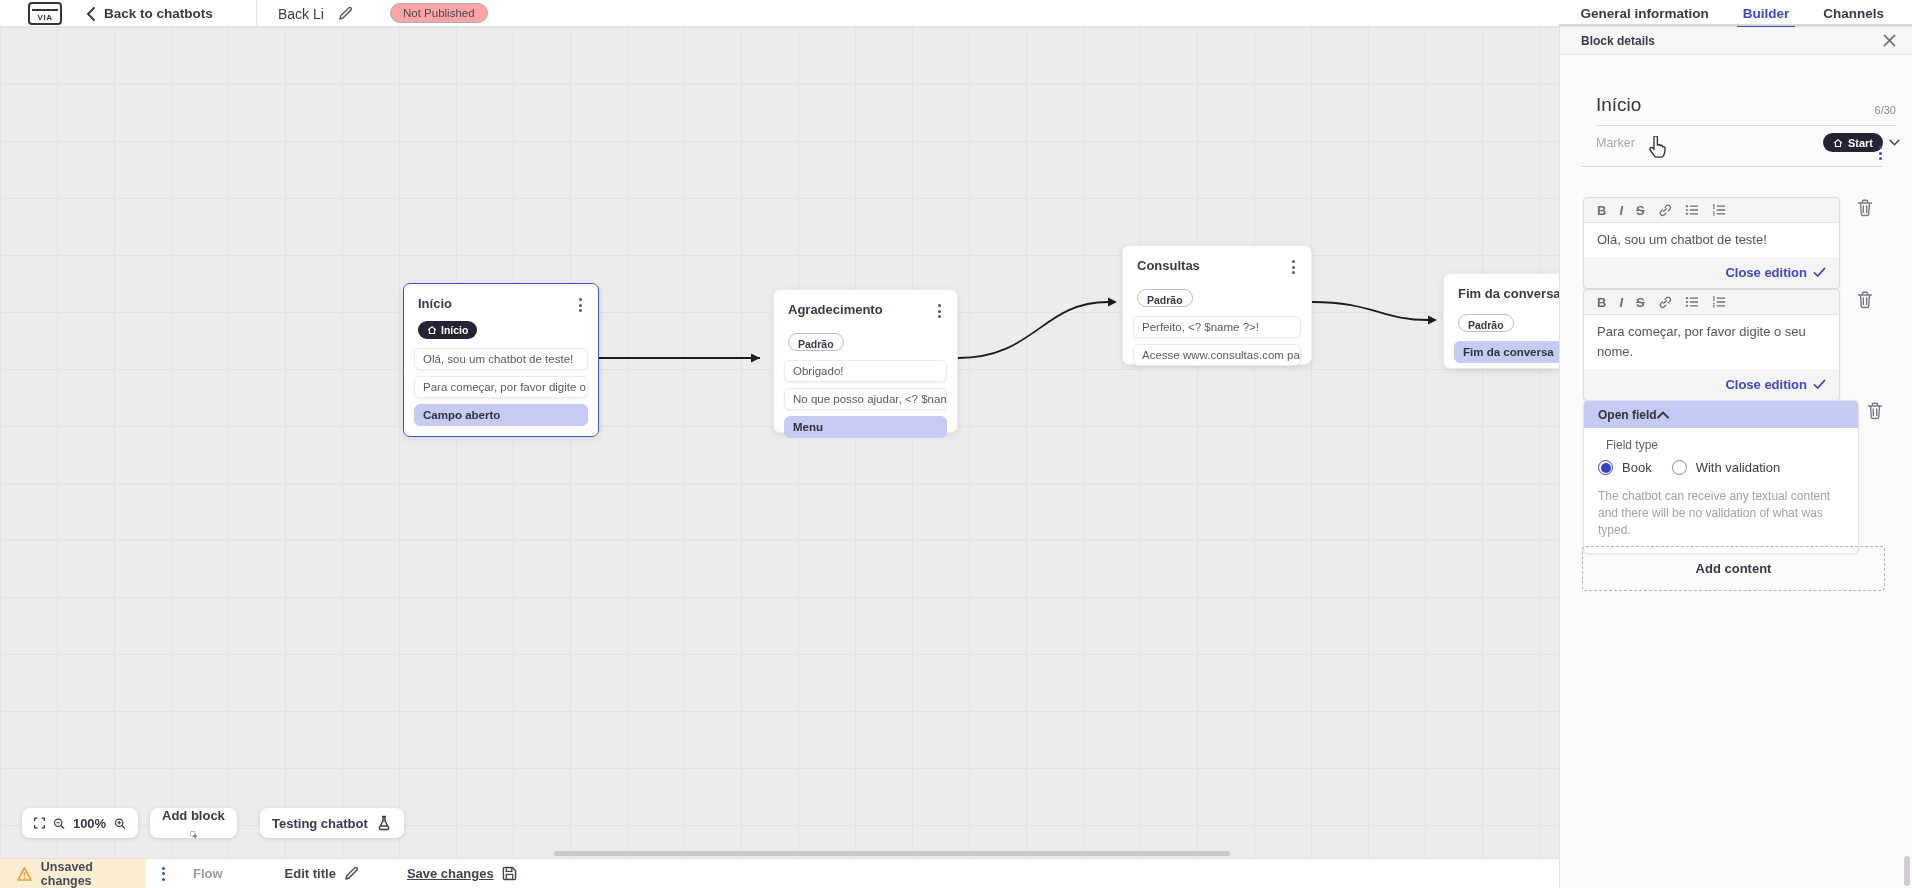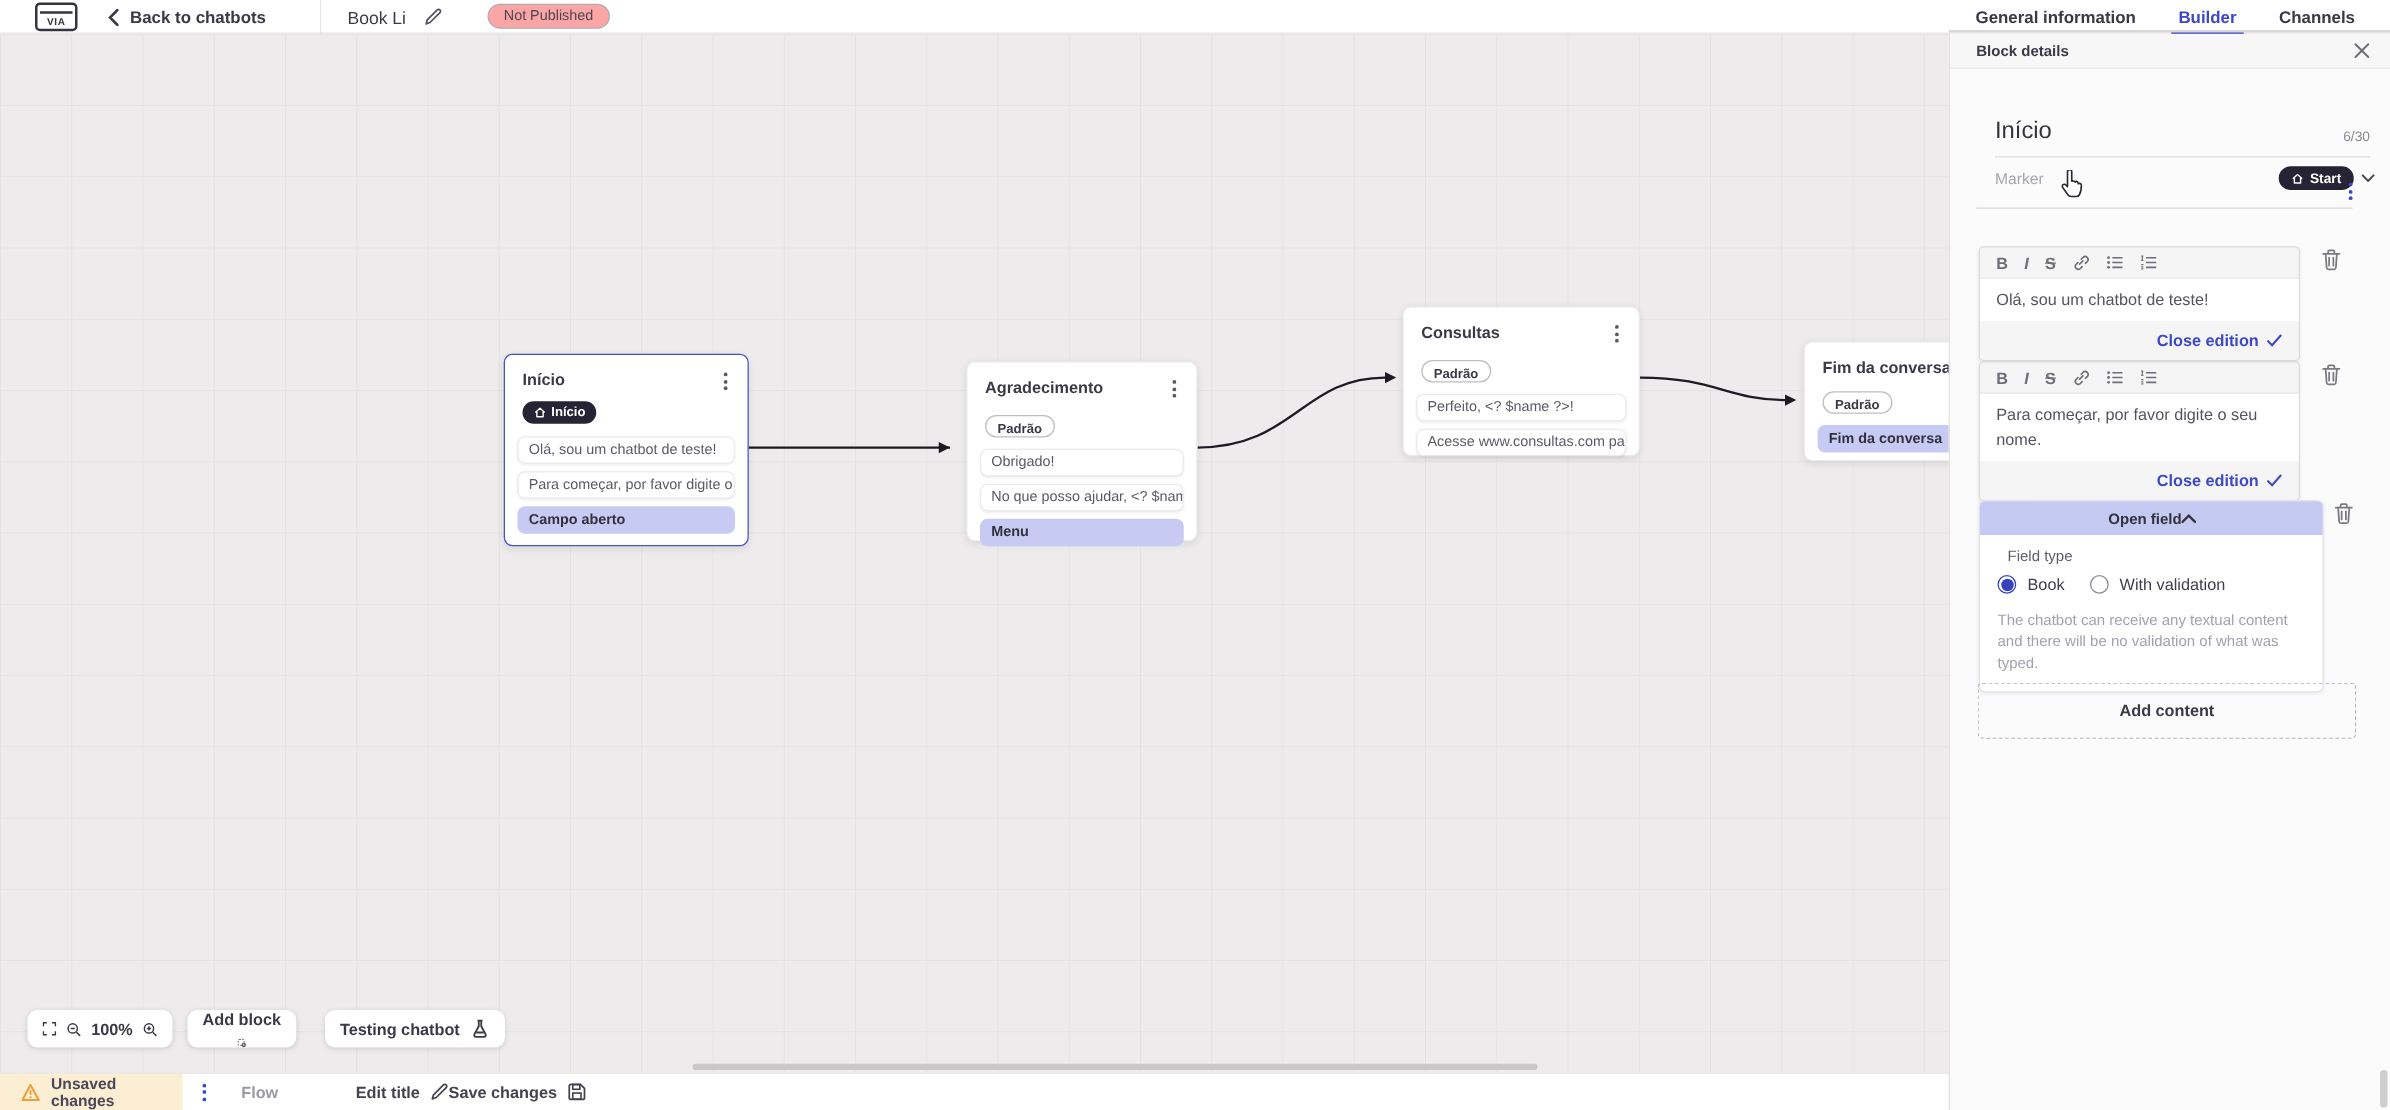--- a/index.html
+++ b/index.html
@@ -73,21 +73,21 @@
   .editor { position:absolute; left:23px; width:257px; background:#f6f5f5; border:1px solid #dcdadc; border-radius:4px; box-shadow:0 1px 3px rgba(40,38,60,.08); overflow:hidden; }
   .ed-toolbar { height:25px; display:flex; align-items:center; gap:13px; padding:0 13px; border-bottom:1px solid #e5e3e3; color:#6f6d7a; }
   .ed-ic { font-size:13px; font-weight:bold; font-style:normal; cursor:pointer; color:#6f6d7a; }
   .ed-ic.it { font-style:italic; }
   .ed-ic.st { text-decoration:line-through; }
   .ed-body { background:#fff; padding:7px 13px; font-size:13px; color:#55535f; line-height:20px; }
   .ed-footer { padding:8px 13px; display:flex; justify-content:flex-end; align-items:center; gap:6px; font-size:13px; font-weight:bold; color:#3b49c4; cursor:pointer; }
   .trash { position:absolute; cursor:pointer; }
 
   .openfield { position:absolute; left:23px; top:373px; width:276px; background:#fff; border:1px solid #e3e1ec; border-radius:5px; box-shadow:0 1px 3px rgba(40,38,60,.08); }
-  .of-head { height:27px; background:#c5caf2; border-radius:4px 4px 0 0; display:flex; align-items:center; justify-content:center; padding:0 12px 0 14px; font-size:12px; font-weight:bold; color:#33313f; cursor:pointer; }
+  .of-head { height:27px; background:#c5caf2; border-radius:4px 4px 0 0; display:flex; align-items:center; justify-content:flex-start; padding:0 12px 0 14px; font-size:12px; font-weight:bold; color:#33313f; cursor:pointer; }
   .of-body { padding:10px 14px 14px 14px; }
   .ft-label { font-size:12px; color:#5f5d6b; margin-left:8px; }
   .radio-row { display:flex; align-items:center; gap:20px; margin-top:8px; }
   .radio-opt { display:flex; align-items:center; gap:9px; font-size:13px; color:#3f3d4c; cursor:pointer; }
   .radio { width:15px; height:15px; border-radius:50%; border:1.5px solid #8a889a; background:#fff; position:relative; }
   .radio.sel { border-color:#3742c2; }
   .radio.sel::after { content:""; position:absolute; inset:1.5px; border-radius:50%; background:#3742c2; }
   .helper { margin-top:13px; font-size:12px; line-height:17px; color:#a3a1ad; }
   .add-content { position:absolute; left:22px; top:519px; width:303px; height:45px; border:1.5px dashed #b5b3be; border-radius:4px; display:flex; align-items:center; justify-content:center; font-size:13px; font-weight:bold; color:#3b3947; cursor:pointer; background:transparent; }
 
@@ -103,21 +103,21 @@
       <span>VIA</span>
     </span>
   <div class="back-wrap">
     <svg width="9" height="14" viewBox="0 0 9 14">
         <path d="M8 1 L2 7 L8 13" fill="none" stroke="#3b3947" stroke-width="2" stroke-linecap="round"></path>
       </svg>
     <span class="back-label">Back to chatbots</span>
   </div>
   <span class="tb-divider"></span>
   <div class="doc-title">
-    <span>Book Li</span>
+    <span>Back Li</span>
     <svg width="15" height="15" viewBox="0 0 16 16">
         <path d="M2 14 L3 10.5 L11.5 2 a1.6 1.6 0 0 1 2.3 2.3 L5.3 12.8 Z" fill="none" stroke="#55535f" stroke-width="1.5" stroke-linejoin="round"></path>
       </svg>
   </div>
   <span class="pill-outline">Not Published</span>
   <div class="top-tabs">
     <span class="top-tab">General information</span>
     <span class="top-tab active">Builder</span>
     <span class="top-tab">Channels</span>
   </div>
@@ -265,21 +265,21 @@
       <i></i>
       <i></i>
     </span>
   <span class="sb-item sb-flow" style="margin-left:24px;">Flow</span>
   <div class="sb-item" style="margin-left:62px;">
     <span>Edit title</span>
     <svg width="15" height="15" viewBox="0 0 16 16">
         <path d="M2 14 L3 10.5 L11.5 2 a1.6 1.6 0 0 1 2.3 2.3 L5.3 12.8 Z" fill="none" stroke="#44424f" stroke-width="1.5" stroke-linejoin="round"></path>
       </svg>
   </div>
-  <div class="sb-item" style="">
+  <div class="sb-item" style="margin-left:48px;text-decoration:underline;">
     <span>Save changes</span>
     <svg width="15" height="15" viewBox="0 0 16 16">
         <path d="M1.5 3 a1.5 1.5 0 0 1 1.5-1.5 H11 L14.5 5 V13 a1.5 1.5 0 0 1-1.5 1.5 H3 a1.5 1.5 0 0 1-1.5-1.5 Z" fill="none" stroke="#44424f" stroke-width="1.5"></path>
         <rect x="4.5" y="1.8" width="6" height="4" fill="none" stroke="#44424f" stroke-width="1.4"></rect>
         <rect x="4.5" y="9" width="7" height="5.2" fill="none" stroke="#44424f" stroke-width="1.4"></rect>
       </svg>
   </div>
 </div>
 
 <div class="panel">

